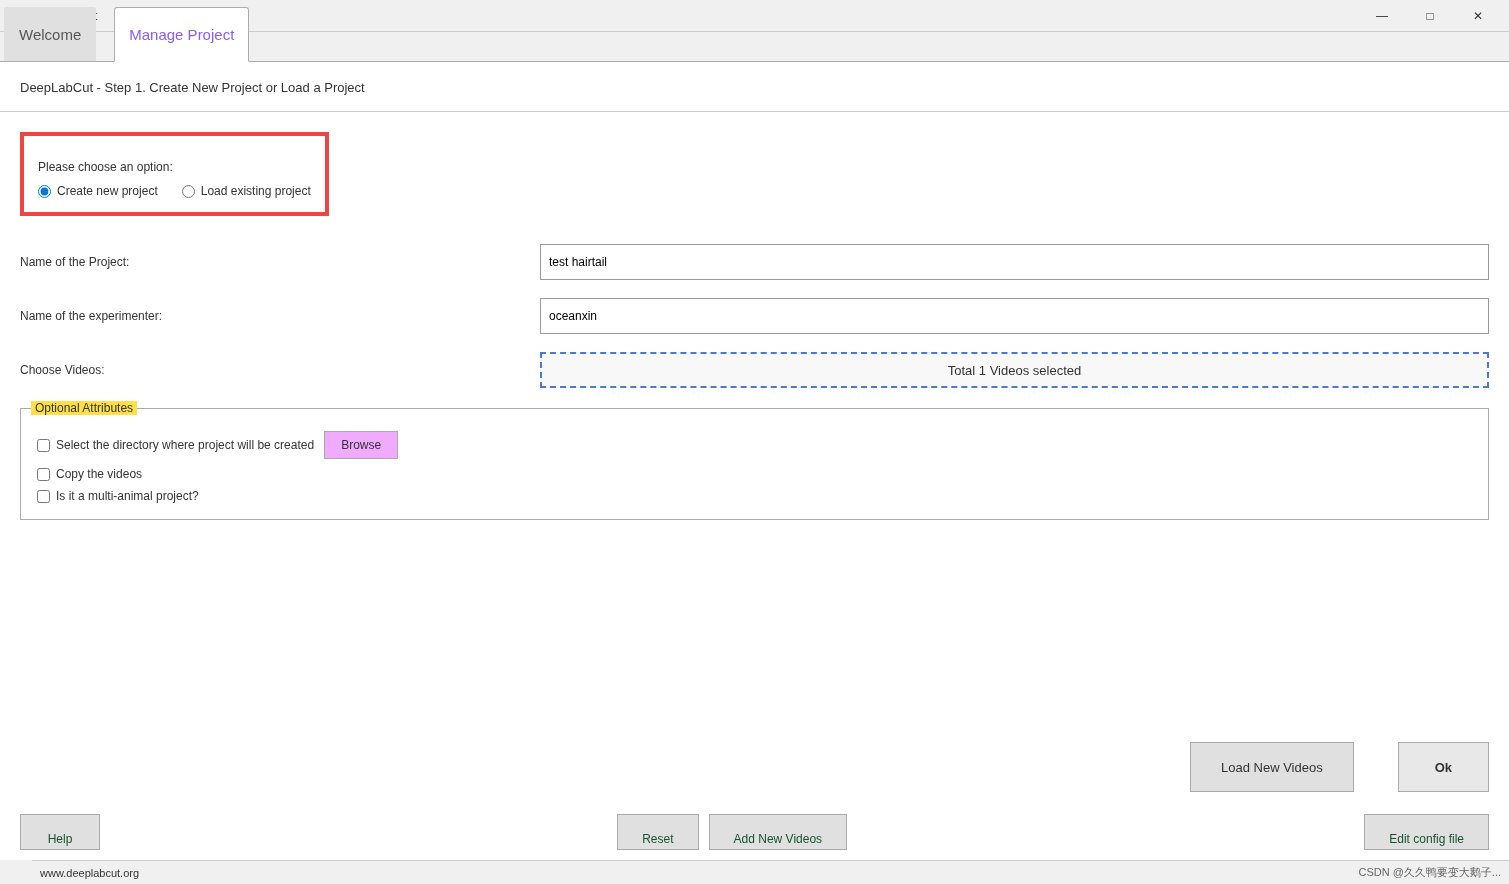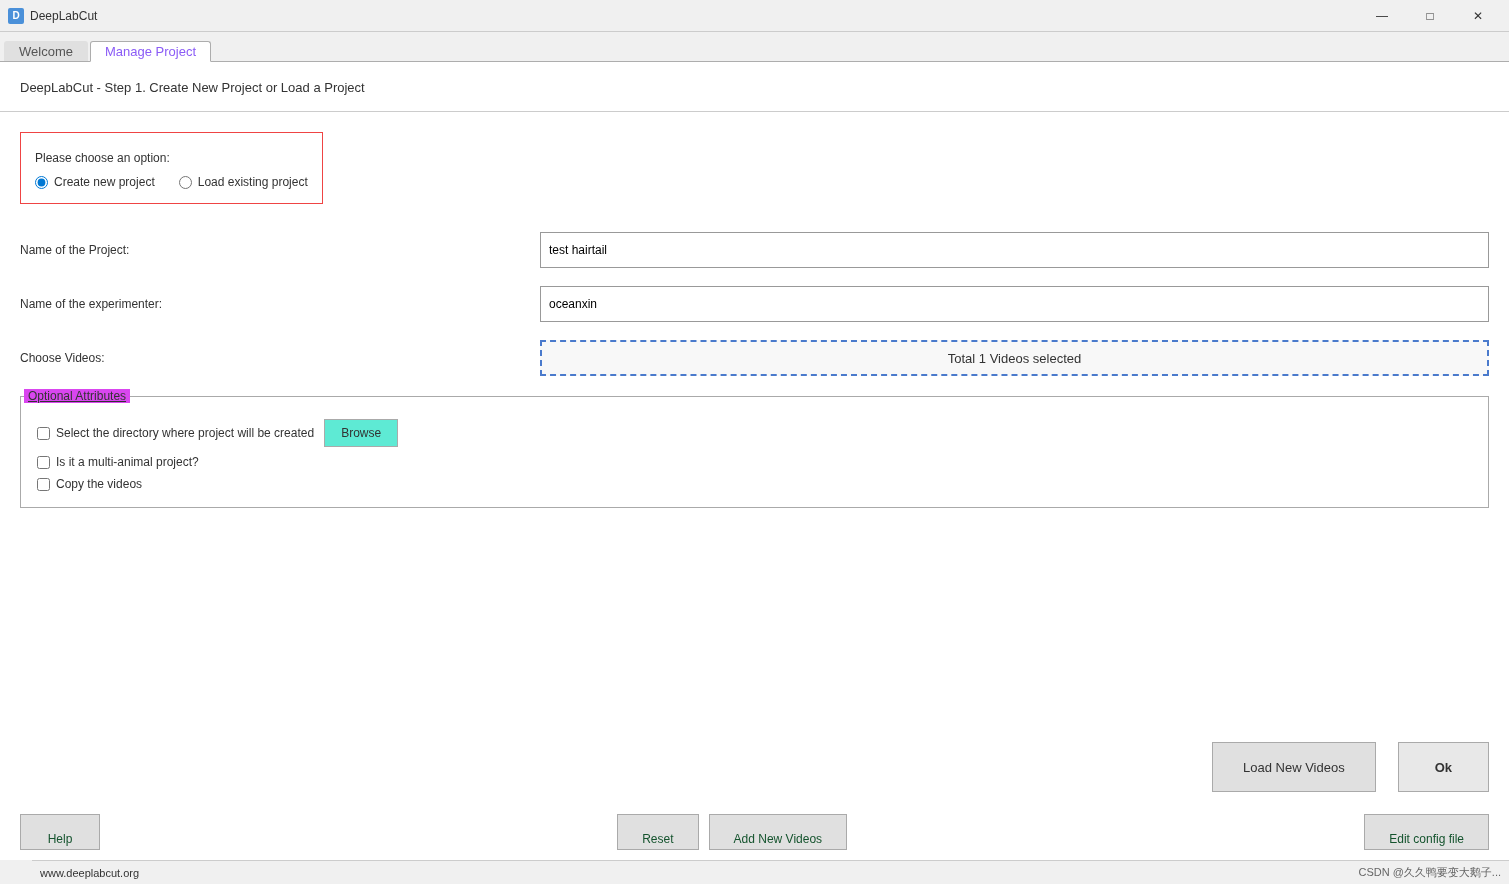--- a/index.html
+++ b/index.html
@@ -63,26 +63,26 @@
     .tab-bar {
       background: #f0f0f0;
       display: flex;
       align-items: flex-end;
       padding: 0 0 0 4px;
       border-bottom: 1px solid #adadad;
       flex-shrink: 0;
       height: 30px;
     }
     .tab {
-      padding: 2px 14px;
-      font-size: 13px;
+      padding: 18px 14px;
+      font-size: 15px;
       cursor: pointer;
       border: 1px solid transparent;
       border-bottom: none;
-      margin-right: 2px;
+      margin-right: 18px;
       background: #e0e0e0;
       color: #555;
       border-radius: 3px 3px 0 0;
     }
     .tab.active {
       background: white;
       border-color: #adadad;
       border-bottom: 1px solid white;
       margin-bottom: -1px;
       color: #8b5cf6;
@@ -101,22 +101,22 @@
 
     
     .form-area {
       padding: 20px 20px 10px 20px;
       flex: 1;
       overflow-y: auto;
     }
 
     
     .options-group {
-      border: 1px solid #ef4444;
-      padding: 18px 14px 14px 14px;
+      border: 4px solid #ef4444;
+      padding: 24px 14px 14px 14px;
       display: inline-block;
       margin-bottom: 28px;
     }
     .options-group-label {
       font-size: 12px;
       color: #333;
       margin-bottom: 10px;
     }
     .radio-group {
       display: flex;
@@ -184,24 +184,23 @@
       border: 1px solid #aaa;
       padding: 12px 16px 16px 16px;
       margin-bottom: 20px;
       position: relative;
     }
     .optional-legend {
       font-size: 12px;
       color: #333;
       position: absolute;
       top: -8px;
-      left: 3px;
-      background: #d946ef;
+      left: 10px;
+      background: #fde047;
       padding: 0 4px;
-      text-decoration: underline;
     }
     .optional-row {
       display: flex;
       align-items: center;
       margin-top: 10px;
       gap: 10px;
     }
     .checkbox-item {
       display: flex;
       align-items: center;
@@ -211,21 +210,21 @@
     .checkbox-item input[type="checkbox"] {
       margin: 0;
     }
     .checkbox-label {
       font-size: 12px;
       color: #333;
     }
     .browse-btn {
       height: 28px;
       padding: 0 16px;
-      background: #5eead4;
+      background: #f0abfc;
       border: 1px solid #aaa;
       font-size: 12px;
       cursor: pointer;
       color: #333;
     }
 
     .checkbox-row {
       margin-top: 8px;
     }
 
@@ -372,36 +371,36 @@
       <div class="optional-row">
         <label class="checkbox-item">
           <input type="checkbox" style="">
           <span class="checkbox-label">Select the directory where project will be created</span>
         </label>
         <button class="browse-btn">Browse</button>
       </div>
       <div class="optional-row checkbox-row">
         <label class="checkbox-item">
           <input type="checkbox" style="">
-          <span class="checkbox-label">Is it a multi-animal project?</span>
+          <span class="checkbox-label">Copy the videos</span>
         </label>
       </div>
       <div class="optional-row checkbox-row">
         <label class="checkbox-item">
           <input type="checkbox" style="">
-          <span class="checkbox-label">Copy the videos</span>
+          <span class="checkbox-label">Is it a multi-animal project?</span>
         </label>
       </div>
     </div>
 
   </div>
 
   <div style="display:flex; justify-content:space-between; padding: 6px 20px 4px 20px; flex-shrink:0;">
     <div></div>
-    <div style="display:flex; gap:22px; align-items:center;">
+    <div style="display:flex; gap:44px; align-items:center;">
       <button class="load-new-videos-btn">Load New Videos</button>
       <button class="ok-btn">Ok</button>
     </div>
   </div>
 
   <div class="btn-row">
     <div class="btn-row-left">
       <button class="action-btn">Help</button>
     </div>
     <div class="btn-row-center">

